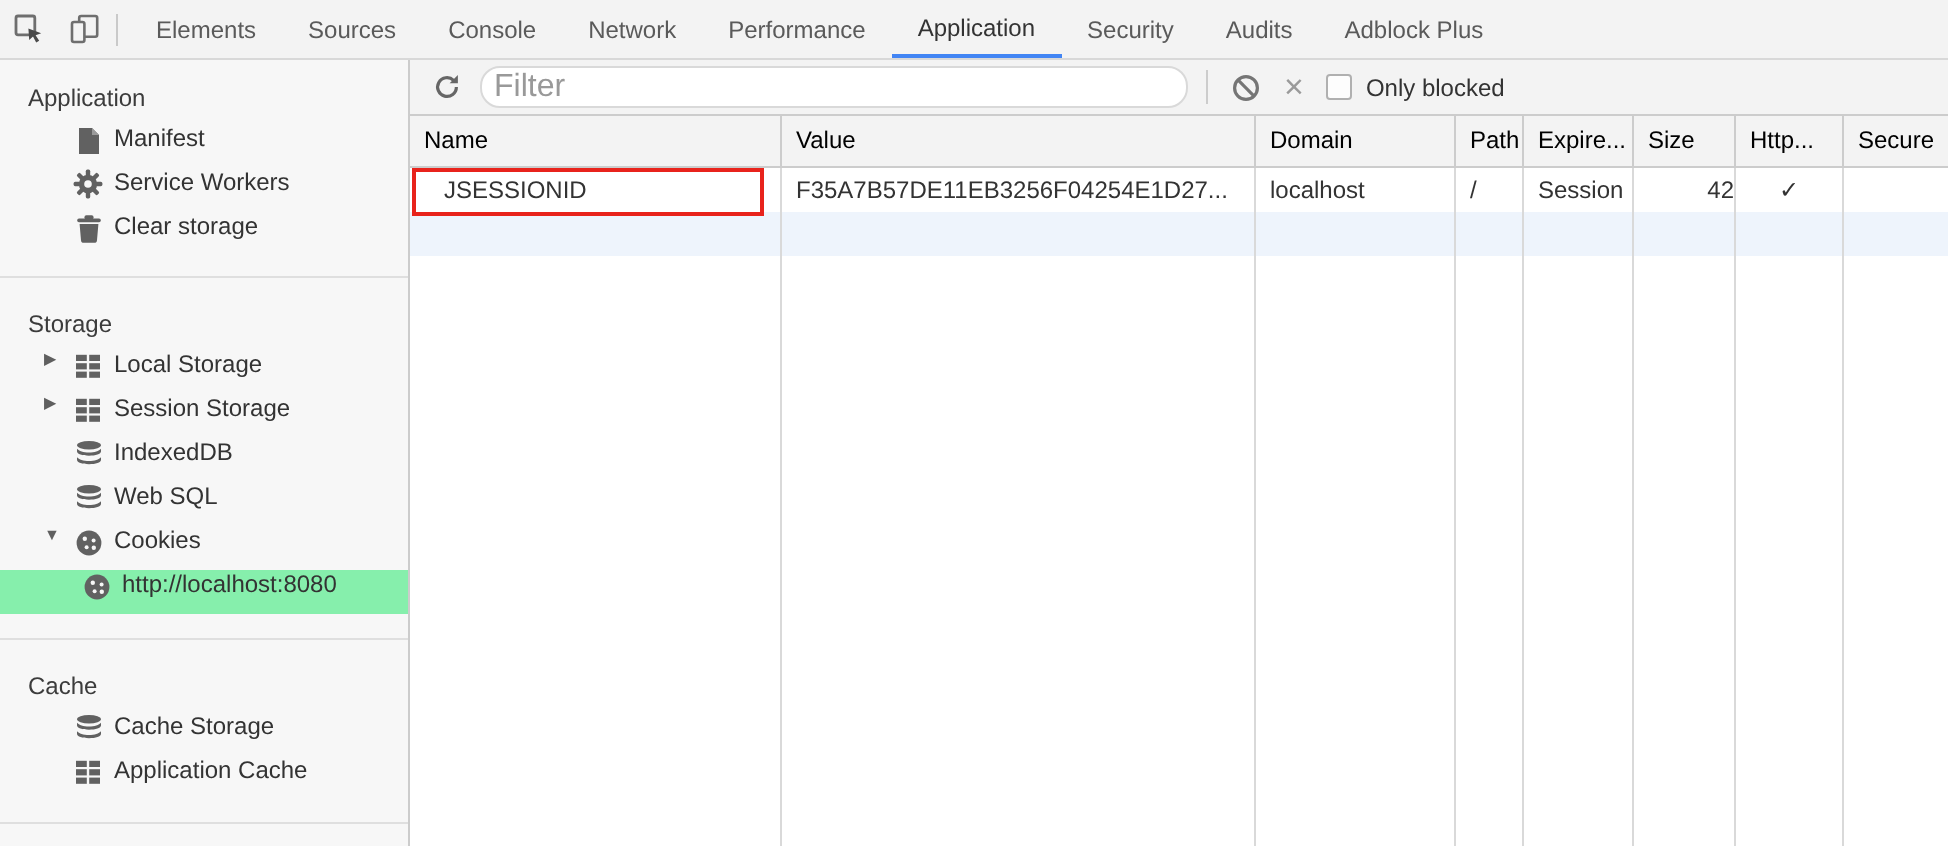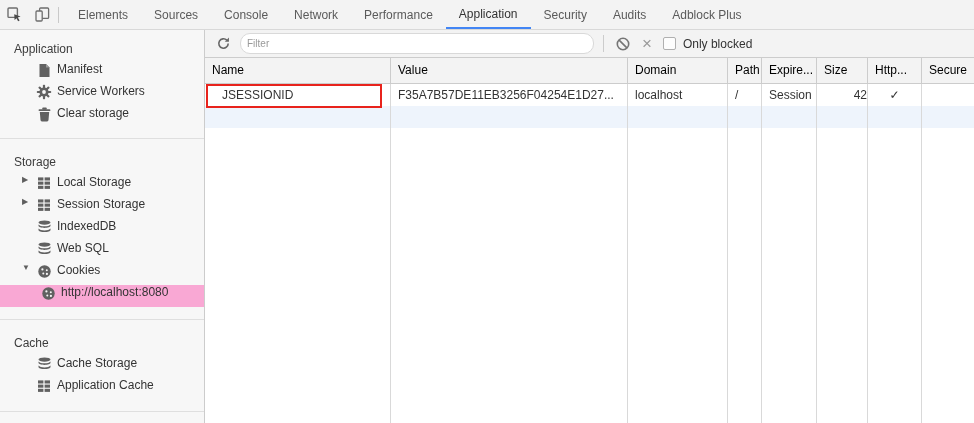--- a/index.html
+++ b/index.html
@@ -23,32 +23,32 @@
   .split{flex:1;display:flex;min-height:0;}
 
   
   .sidebar{width:204px;flex:none;background:#f7f7f7;border-right:1px solid #ccc;overflow:hidden;}
   .section{border-bottom:1px solid #dfdfdf;padding:16px 0 12px;}
   .section.first{padding:12px 0 10px;}
   .section.lastsec{padding-bottom:11px;}
   .shead{padding:0 0 6px 14px;color:#3c3c3c;}
   .sitem{height:22px;display:flex;align-items:flex-start;padding-left:20px;cursor:pointer;}
   .sitem.child{padding-left:40px;}
-  .sitem.selected{background:#f9a8d4;}
+  .sitem.selected{background:#86efac;}
   .tri{width:16px;flex:none;font-size:8px;color:#5f5f5f;text-align:left;padding-left:2px;box-sizing:border-box;}
   .ic{width:16px;height:16px;flex:none;margin-right:5px;display:flex;align-items:center;justify-content:center;}
   .lbl{white-space:nowrap;color:#333;}
 
   
   .main{flex:1;display:flex;flex-direction:column;min-width:0;}
   .ctoolbar{height:27px;flex:none;background:#f3f3f3;border-bottom:1px solid #ccc;
     display:flex;align-items:center;padding-left:6px;}
   .icbtn{width:24px;height:24px;display:flex;align-items:center;justify-content:center;cursor:pointer;flex:none;}
   .filter{width:340px;height:19px;border:1px solid #d9d9d9;border-radius:10px;margin-left:5px;
-    padding:0 6px;font-family:"Liberation Sans",sans-serif;font-size:10px;color:#333;background:#fff;outline:none;}
+    padding:0 6px;font-family:"Liberation Sans",sans-serif;font-size:16px;color:#333;background:#fff;outline:none;}
   .filter::placeholder{color:#999;}
   .vsep{width:1px;height:17px;background:#ccc;margin:0 11px 0 9px;flex:none;}
   .blockbtn{width:16px;height:16px;margin-right:11px;}
   .closebtn{font-size:17px;line-height:16px;color:#9a9a9a;margin-right:11px;cursor:pointer;flex:none;}
   .cb{width:11px;height:11px;border:1px solid #b0b0b0;border-radius:2px;background:#fdfdfd;
     margin-right:7px;flex:none;cursor:pointer;}
   .cblabel{color:#333;white-space:nowrap;}
 
   
   .grid{flex:1;display:grid;min-height:0;

